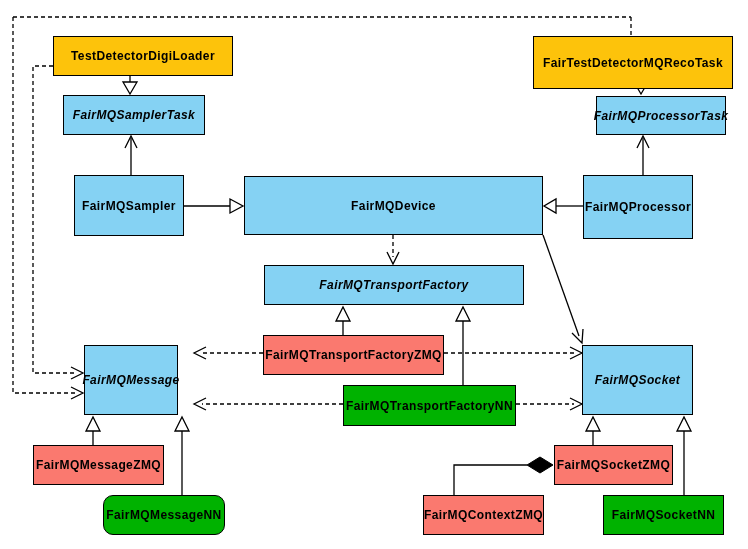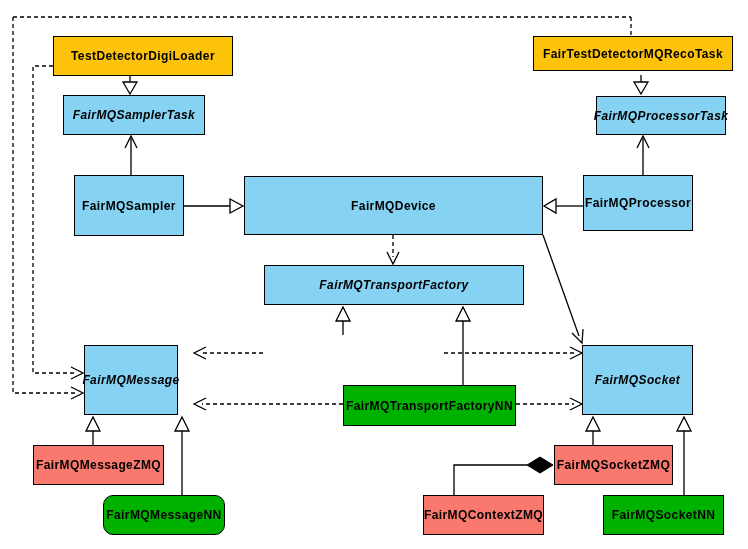--- a/index.html
+++ b/index.html
@@ -141,34 +141,35 @@
 
     <g>
       <path class="edge-line" d="M527 465 H454 V495"></path>
       <polygon class="diamond" points="553,465 540,457 527,465 540,473"></polygon>
     </g>
   </svg>
 
 
   <div class="node" style="left: 53px; top: 36px; width: 180px; height: 40px; background-color: rgb(253, 195, 11);">TestDetectorDigiLoader</div>
 
-  <div class="node" style="left: 533px; top: 36px; width: 200px; height: 35px; background-color: rgb(253, 195, 11);">FairTestDetectorMQRecoTask</div>
+  <div class="node" style="left: 533px; top: 36px; width: 200px; height: 53px; background-color: rgb(253, 195, 11);">FairTestDetectorMQRecoTask</div>
 
   <div class="node abstract" style="left: 63px; top: 95px; width: 142px; height: 40px; background-color: rgb(133, 210, 243);">FairMQSamplerTask</div>
 
   <div class="node abstract" style="left: 574px; top: 96px; width: 130px; height: 39px; background-color: rgb(133, 210, 243); margin-left: 22px;">FairMQProcessorTask</div>
 
   <div class="node" style="left: 74px; top: 175px; width: 110px; height: 61px; background-color: rgb(133, 210, 243);">FairMQSampler</div>
 
   <div class="node" style="left: 244px; top: 176px; width: 299px; height: 59px; background-color: rgb(133, 210, 243);">FairMQDevice</div>
 
-  <div class="node" style="left: 583px; top: 175px; width: 110px; height: 56px; background-color: rgb(133, 210, 243);">FairMQProcessor</div>
+  <div class="node" style="left: 583px; top: 175px; width: 110px; height: 64px; background-color: rgb(133, 210, 243);">FairMQProcessor</div>
 
   <div class="node abstract" style="left: 264px; top: 265px; width: 260px; height: 40px; background-color: rgb(133, 210, 243);">FairMQTransportFactory</div>
 
+  <div class="node" style="left: 263px; top: 335px; width: 181px; height: 40px; background-color: rgb(250, 121, 111);">FairMQTransportFactoryZMQ</div>
 
   <div class="node" style="left: 343px; top: 385px; width: 173px; height: 41px; background-color: rgb(0, 178, 0);">FairMQTransportFactoryNN</div>
 
   <div class="node abstract" style="left: 84px; top: 345px; width: 94px; height: 70px; background-color: rgb(133, 210, 243);">FairMQMessage</div>
 
   <div class="node abstract" style="left: 582px; top: 345px; width: 111px; height: 70px; background-color: rgb(133, 210, 243);">FairMQSocket</div>
 
   <div class="node" style="left: 33px; top: 445px; width: 131px; height: 40px; background-color: rgb(250, 121, 111);">FairMQMessageZMQ</div>
 
   <div class="node" style="left: 103px; top: 495px; width: 122px; height: 40px; background-color: rgb(0, 178, 0); border-radius: 10px;">FairMQMessageNN</div>

